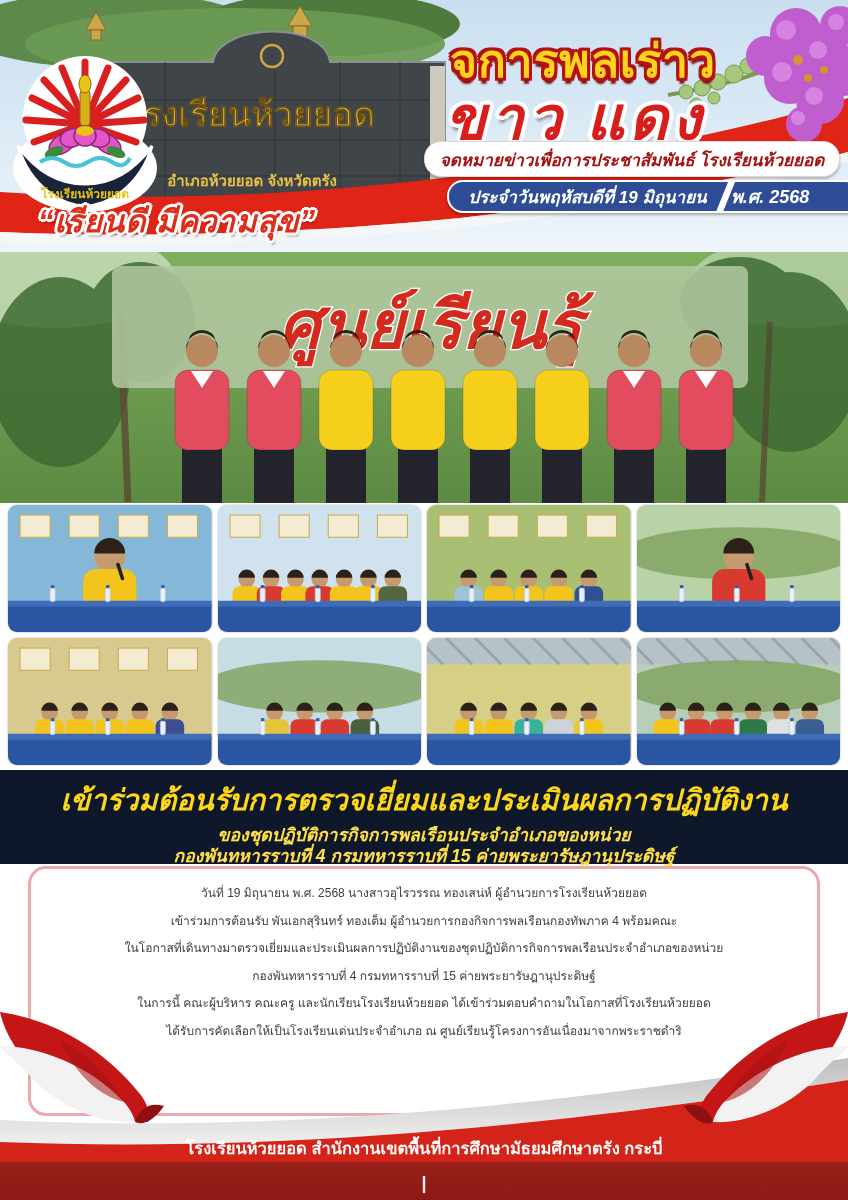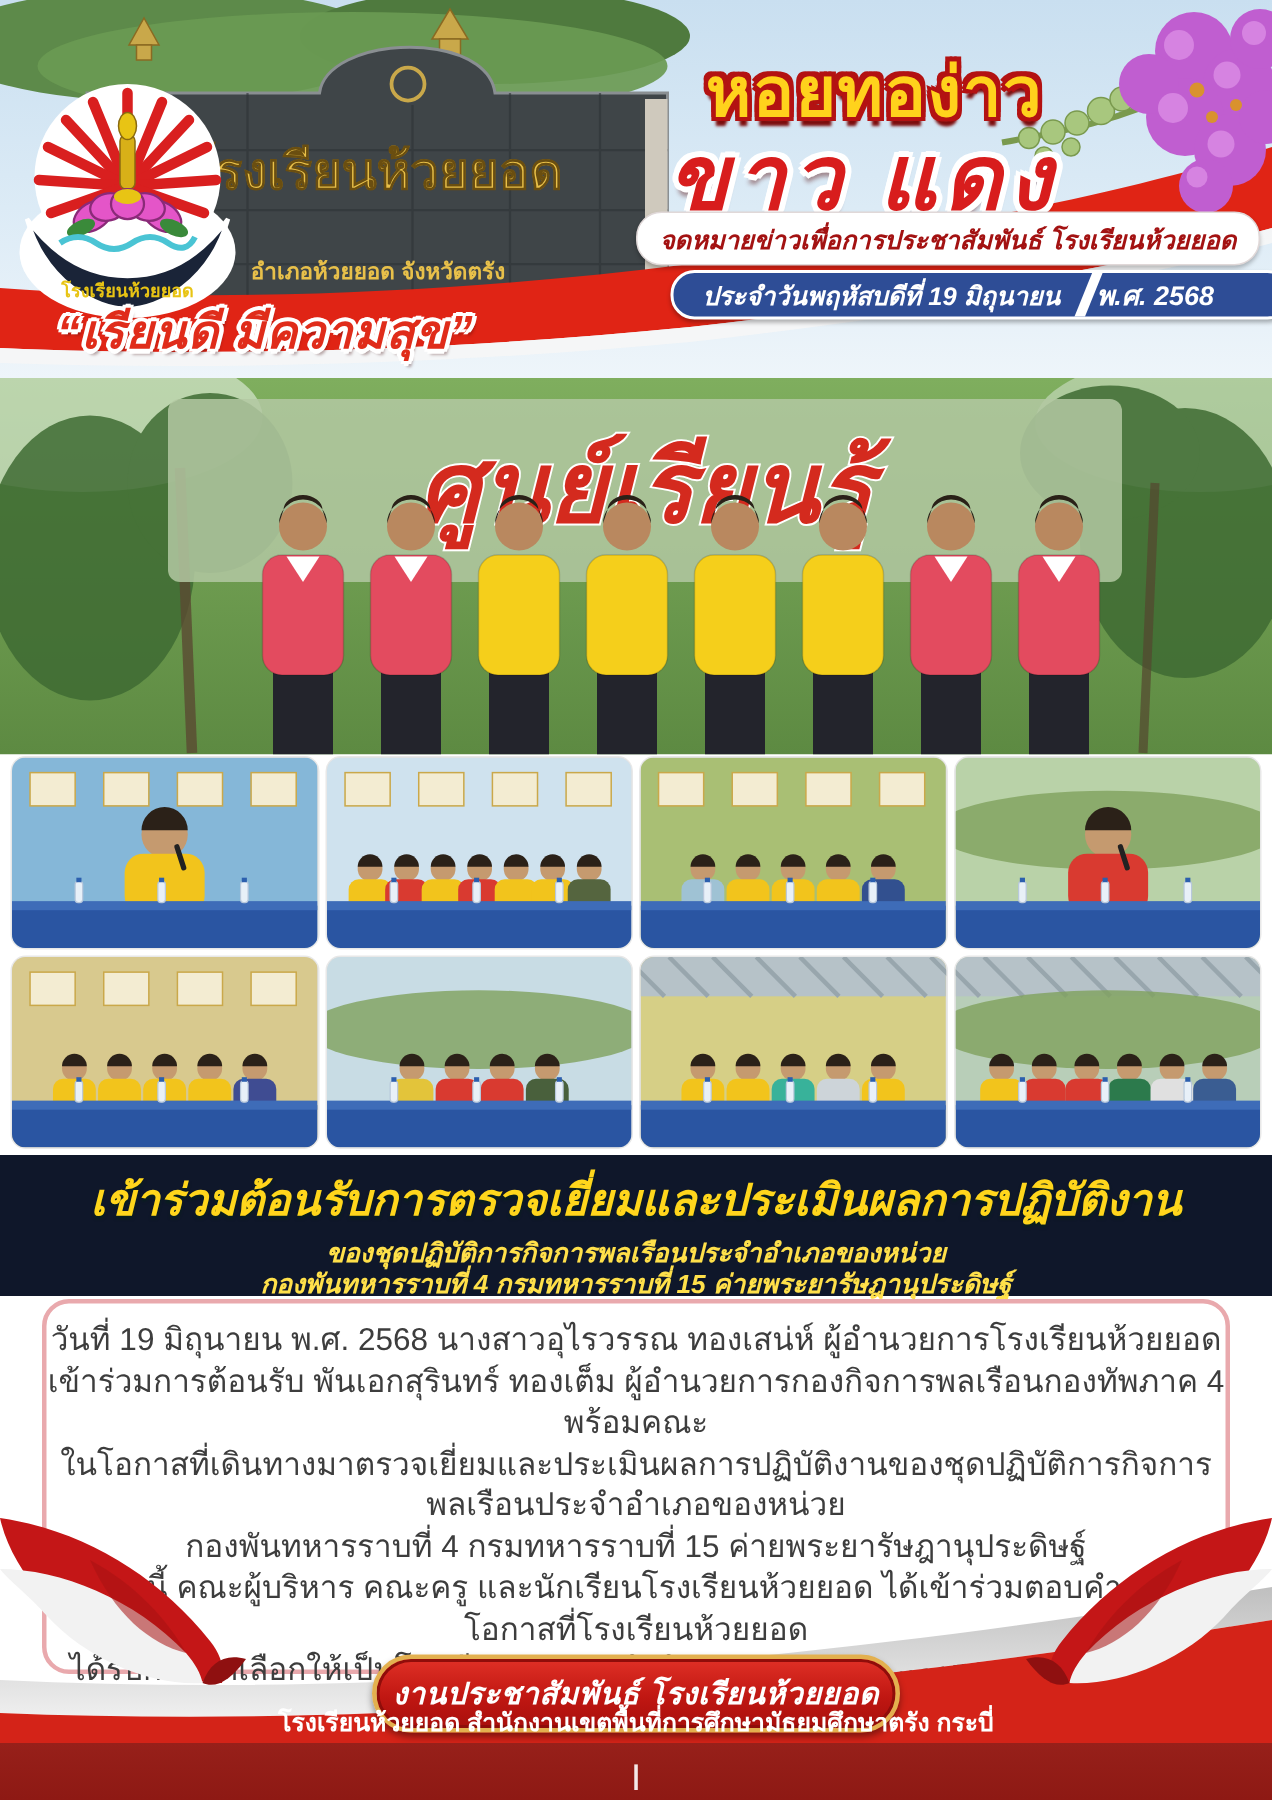--- a/index.html
+++ b/index.html
@@ -51,21 +51,21 @@
       text-align:center;color:#ffd61c;}
   .headline .h-line1{margin:7px 0 2px 0;font-size:29px;font-weight:bold;font-style:italic;
       text-shadow:0 2px 2px rgba(0,40,15,.5);}
   .headline .h-line2,.headline .h-line3{margin:0;font-size:17.5px;font-weight:bold;font-style:italic;
       color:#ffe04a;line-height:21px;}
 
   
   .article-box{position:absolute;left:28px;top:866px;width:792px;height:250px;box-sizing:border-box;
       background:#ffffff;border:3px solid #e9a9ad;border-radius:18px;z-index:1;
       padding-top:11px;text-align:center;}
-  .article-line{margin:0;font-size:21px;color:#3d3d3d;line-height:27.5px;}
+  .article-line{margin:0;font-size:12px;color:#3d3d3d;line-height:27.5px;}
 
   
   .bottom-svg{position:absolute;left:0;top:1000px;z-index:3;}
   .badge{position:absolute;left:50%;top:1103px;transform:translateX(-50%);z-index:6;
       width:352px;height:52px;box-sizing:border-box;border-radius:26px;
       background:linear-gradient(180deg,#e03026 0%,#c01712 55%,#a80f0c 100%);
       border:3px solid #e3b04f;box-shadow:inset 0 0 0 2px #8f0d0a,0 3px 5px rgba(0,0,0,.4);
       display:flex;align-items:center;justify-content:center;
       font-size:20px;font-weight:bold;font-style:italic;color:#ffffff;letter-spacing:.5px;}
 
@@ -178,21 +178,21 @@
         <ellipse cx="75" cy="90" rx="11" ry="10"></ellipse>
       </g>
       <ellipse cx="75" cy="85" rx="9" ry="5" fill="#e8c414"></ellipse>
       <ellipse cx="44" cy="106" rx="10" ry="5" fill="#3a8a3a" transform="rotate(-24 44 106)"></ellipse>
       <ellipse cx="106" cy="106" rx="10" ry="5" fill="#3a8a3a" transform="rotate(24 106 106)"></ellipse>
       <path d="M8,100 C20,142 54,160 75,160 C96,160 130,142 142,100 C120,130 96,138 75,138 C54,138 30,130 8,100 Z" fill="#1a2438" stroke="#ffffff" stroke-width="3"></path>
       <path d="M30,116 Q42,108 54,116 T78,116 T102,116 T120,112" stroke="#4ac4d4" stroke-width="4" fill="none"></path>
       <text x="75" y="152" text-anchor="middle" font-size="12" font-weight="bold" fill="#e8c414">โรงเรียนห้วยยอด</text>
     </svg>
 
-    <div class="masthead-title">หอยทอง่าว</div>
+    <div class="masthead-title">จการพลเร่าว</div>
     <div class="masthead-sub">ขาว แดง</div>
     <div class="white-banner">
       <span>จดหมายข่าวเพื่อการประชาสัมพันธ์ โรงเรียนห้วยยอด</span>
     </div>
     <div class="date-banner">
       <span class="date-text">ประจำวันพฤหัสบดีที่ 19 มิถุนายน</span>
       <span class="date-slash"></span>
       <span class="year-text">พ.ศ. 2568</span>
     </div>
     <div class="motto">“เรียนดี มีความสุข”</div>
@@ -537,23 +537,20 @@
       <path d="M60,40 C90,56 112,80 124,102 C100,96 76,76 60,40 Z" fill="#a81212" opacity="0.55"></path>
     </g>
     <g transform="translate(848,0) scale(-1,1)">
       <path d="M0,12 C55,20 105,50 140,94 C148,104 150,114 148,122 C110,122 60,98 30,66 C14,48 4,30 0,12 Z" fill="#c41617"></path>
       <path d="M0,46 C40,46 90,66 124,102 C130,109 134,116 135,122 C100,124 58,106 32,78 C18,62 6,54 0,46 Z" fill="#f2f2f2"></path>
       <path d="M135,122 C140,108 150,102 164,106 C154,120 144,126 135,122 Z" fill="#8f1010"></path>
       <path d="M60,40 C90,56 112,80 124,102 C100,96 76,76 60,40 Z" fill="#a81212" opacity="0.55"></path>
     </g>
   </svg>
 
-  <div class="badge">
-    <span>งานประชาสัมพันธ์  โรงเรียนห้วยยอด</span>
-  </div>
 
   <div class="footer">
     <span class="org">โรงเรียนห้วยยอด  สำนักงานเขตพื้นที่การศึกษามัธยมศึกษาตรัง กระบี่</span>
     <span class="sep">|</span>
     <svg width="22" height="22" viewBox="0 0 22 22">
       <circle cx="11" cy="11" r="8.5" fill="none" stroke="#ffffff" stroke-width="1.6"></circle>
       <ellipse cx="11" cy="11" rx="4" ry="8.5" fill="none" stroke="#ffffff" stroke-width="1.4"></ellipse>
       <line x1="2.5" y1="11" x2="19.5" y2="11" stroke="#ffffff" stroke-width="1.4"></line>
       <line x1="4" y1="6.5" x2="18" y2="6.5" stroke="#ffffff" stroke-width="1.2"></line>
       <line x1="4" y1="15.5" x2="18" y2="15.5" stroke="#ffffff" stroke-width="1.2"></line>

